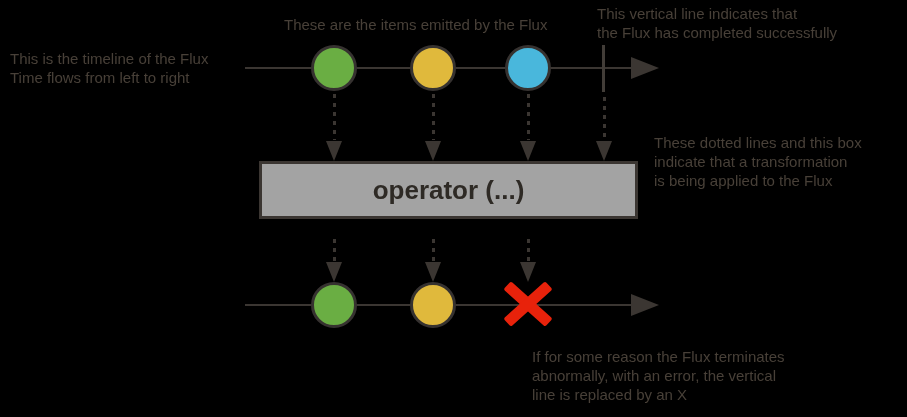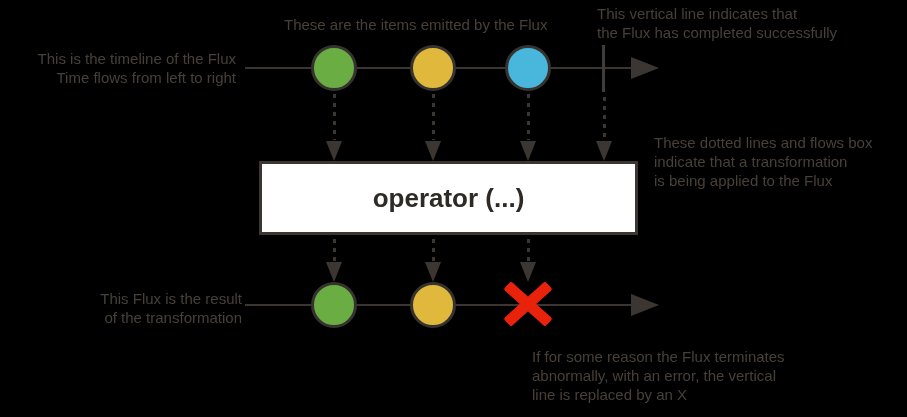--- a/index.html
+++ b/index.html
@@ -5,21 +5,21 @@
   html,body{margin:0;padding:0;background:#000;}
   #stage{
     position:relative;width:907px;height:417px;background:#000;
     font-family:"Liberation Sans",sans-serif;overflow:hidden;
   }
   
   .ann{
     position:absolute;color:#484038;font-size:15px;line-height:19px;
     white-space:pre-line;
   }
-  .ann.center{text-align:right;}
+  .ann.center{text-align:left;}
   
   .tl-line{position:absolute;height:2px;background:#3b3632;}
   .tl-arrow{
     position:absolute;width:0;height:0;
     border-top:11px solid transparent;border-bottom:11px solid transparent;
     border-left:28px solid #3b3632;
   }
   
   .marble{
     position:absolute;width:40px;height:40px;border-radius:50%;
@@ -32,22 +32,22 @@
     position:absolute;width:3px;
     background:repeating-linear-gradient(to bottom,#3b3632 0 4px,transparent 4px 9px);
   }
   .arrow-down{
     position:absolute;width:0;height:0;
     border-left:8px solid transparent;border-right:8px solid transparent;
     border-top:20px solid #3b3632;
   }
   
   .op-box{
-    position:absolute;left:259px;top:161px;width:379px;height:74px;
-    background:#ffffff;border:3px solid #3b3632;box-sizing:border-box;
+    position:absolute;left:259px;top:161px;width:379px;height:58px;
+    background:#a3a3a3;border:3px solid #3b3632;box-sizing:border-box;
     display:flex;align-items:center;justify-content:center;
   }
   .op-label{
     color:#2e2a25;font-weight:bold;font-size:26px;
     font-family:"Liberation Sans",sans-serif;
   }
   
   .err-x{position:absolute;left:505px;top:282px;width:46px;height:44px;}
   .err-bar{
     position:absolute;left:50%;top:50%;width:56px;height:11px;border-radius:2px;
@@ -59,25 +59,23 @@
 </head>
 <body>
 
 <div id="stage">
 
   <div class="ann center" style="left:10px;top:49px;width:226px;">This is the timeline of the Flux
 Time flows from left to right</div>
   <div class="ann" style="left:284px;top:15px;">These are the items emitted by the Flux</div>
   <div class="ann" style="left:597px;top:4px;">This vertical line indicates that
 the Flux has completed successfully</div>
-  <div class="ann" style="left:654px;top:133px;">These dotted lines and flows box
+  <div class="ann" style="left:654px;top:133px;">These dotted lines and this box
 indicate that a transformation
 is being applied to the Flux</div>
-  <div class="ann center" style="left:42px;top:289px;width:200px;">This Flux is the result
-of the transformation</div>
   <div class="ann" style="left:508px;top:347px;margin-left:24px;">If for some reason the Flux terminates
 abnormally, with an error, the vertical
 line is replaced by an X</div>
 
   <div class="tl-line" style="left:245px;top:67px;width:388px;"></div>
   <div class="tl-arrow" style="left:631px;top:57px;"></div>
   <div class="vline" style="left:602px;top:45px;height:47px;"></div>
   <div class="marble" style="left: 311px; top: 45px; background: rgb(106, 174, 67);"></div>
   <div class="marble" style="left: 410px; top: 45px; background: rgb(224, 185, 60);"></div>
   <div class="marble" style="left: 505px; top: 45px; background: rgb(73, 183, 220);"></div>

